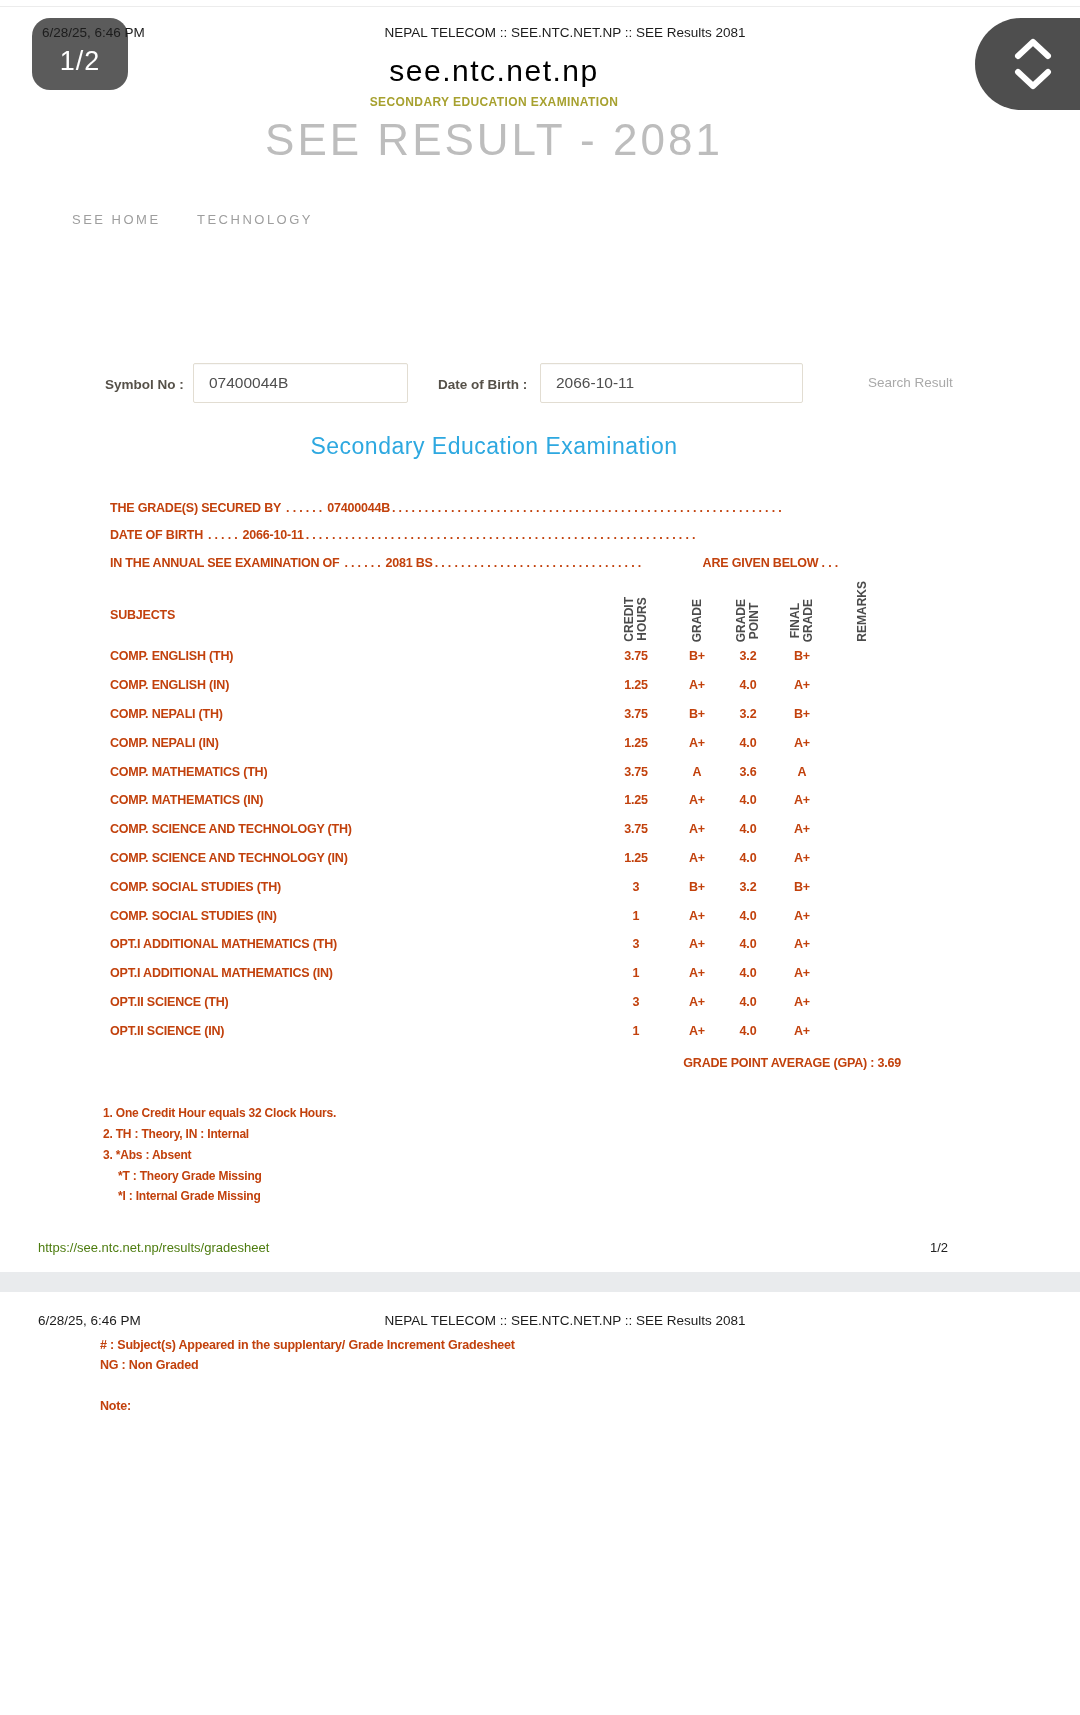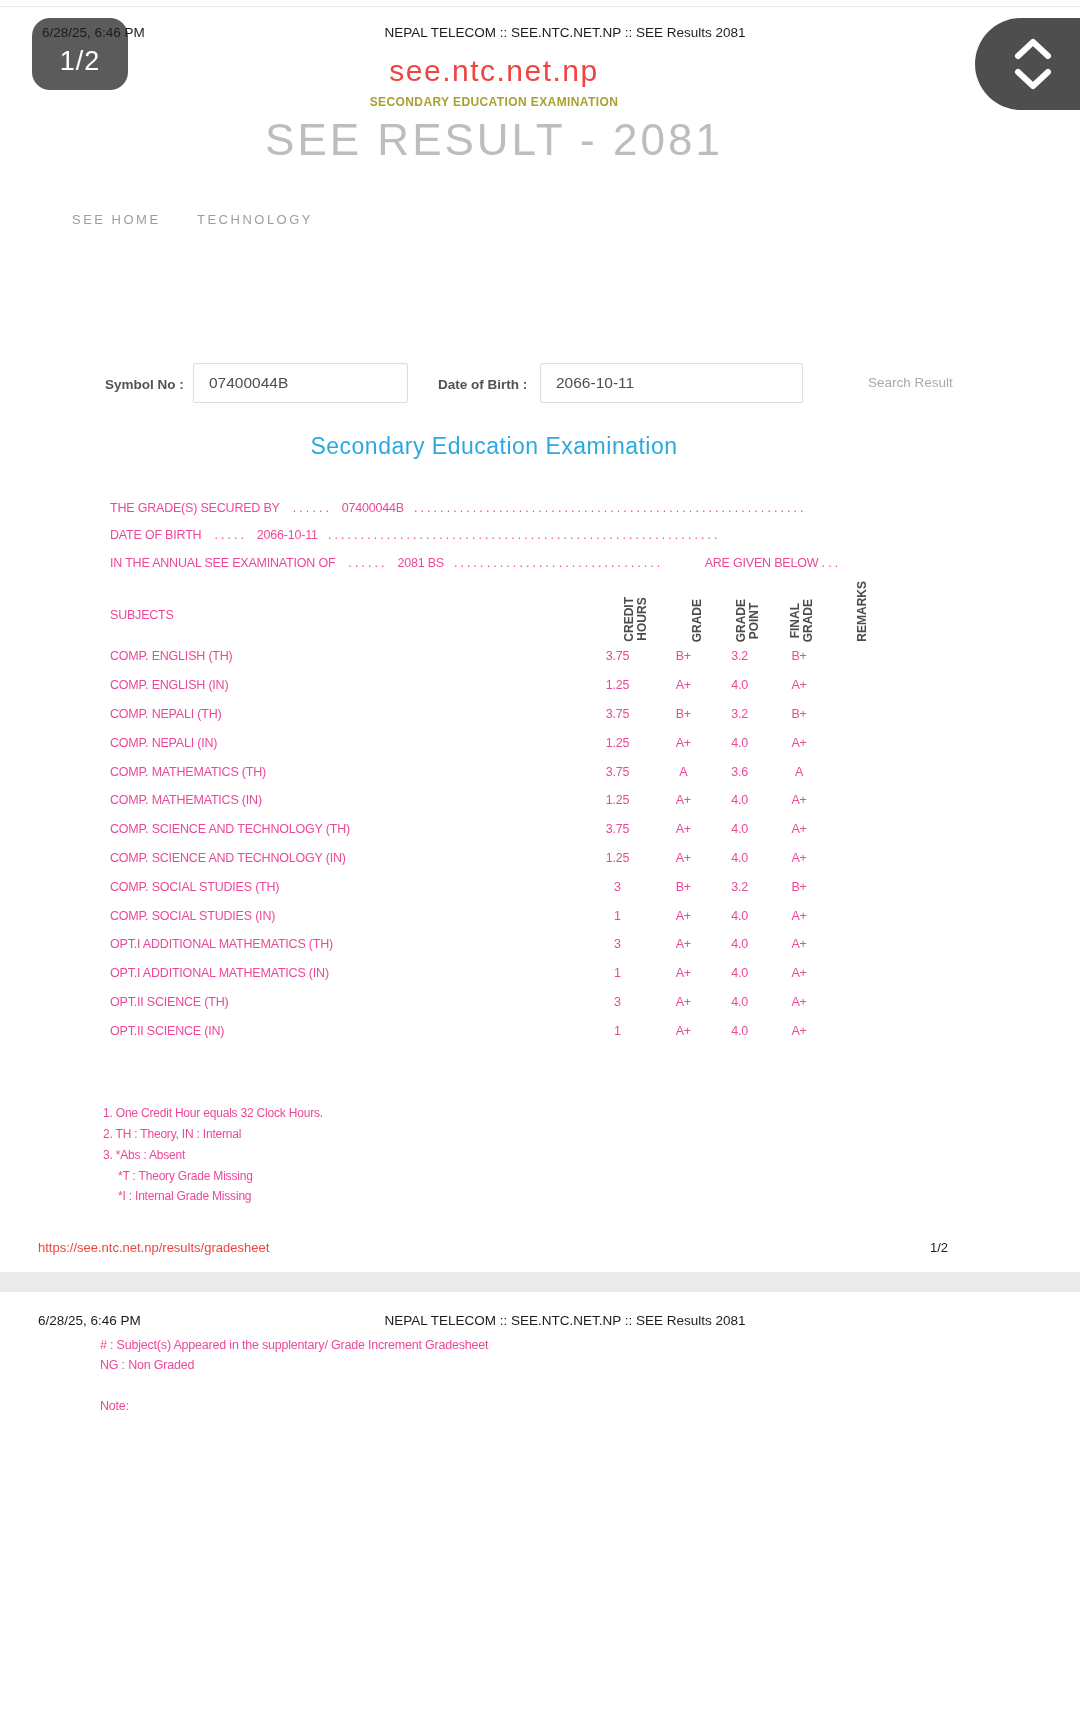--- a/index.html
+++ b/index.html
@@ -17,42 +17,42 @@
                 display:flex; align-items:center; justify-content:center; }
   .page-badge span { color:#fff; font-size:27px; letter-spacing:1px; padding-top:14px; }
   .nav-pill { position:absolute; left:975px; top:18px; width:150px; height:92px;
               background:#4e4e4e; border-radius:46px; z-index:2;
               display:flex; flex-direction:column; align-items:flex-start;
               justify-content:center; gap:4px; padding-left:36px; }
   .pill-btn { width:44px; height:26px; display:flex; align-items:center; justify-content:center; cursor:pointer; }
 
   
   .site-col { position:absolute; left:0; top:0; width:988px; text-align:center; }
-  .domain { position:absolute; left:0; width:100%; top:54px; font-size:30px; color:#ef4444;
+  .domain { position:absolute; left:0; width:100%; top:54px; font-size:30px; color:#000000;
             font-weight:300; letter-spacing:1.5px; }
   .tagline { position:absolute; left:0; width:100%; top:95px; font-size:12px; font-weight:bold;
              color:#a7a12f; letter-spacing:0.4px; }
   .big-title { position:absolute; left:0; width:100%; top:115px; font-size:44px; color:#bdbdbd;
                font-weight:300; letter-spacing:3px; }
   .nav-link { position:absolute; top:212px; font-size:13px; color:#9e9e9e; letter-spacing:2.5px; cursor:pointer; }
 
   
   .form-heading { position:absolute; left:85px; top:285px; font-size:23px; color:#39a7dc; letter-spacing:0.5px; }
   .fld-label { position:absolute; font-size:13.5px; font-weight:bold; color:#565149; }
   .fld { position:absolute; height:40px; border:1px solid #e2ddd2; background:#fff; border-radius:2px;
          font-family:"Liberation Sans",sans-serif; font-size:15.5px; color:#4f4f4f; padding:0 15px; outline:none;
          box-shadow: inset 0 1px 1px rgba(0,0,0,0.03); }
   .search-link { position:absolute; left:868px; top:375px; font-size:13.5px; color:#a9a9a9; cursor:pointer; }
 
   
   .gs-heading { position:absolute; left:0; width:988px; text-align:center; top:433px;
                 font-size:23px; color:#2da8e0; letter-spacing:0.5px; }
   .gs-subheading { position:absolute; left:0; width:988px; text-align:center; top:470px;
                    font-size:15px; font-weight:bold; color:#3f3f3f; letter-spacing:0.2px; }
-  .cond { font-weight:normal; color:#ec4899; letter-spacing:-0.2px;gap:8px; }
+  .cond { font-weight:bold; color:#c2410c; letter-spacing:-0.2px; }
   .dotline { position:absolute; left:110px; width:728px; display:flex; font-size:12.5px;
              white-space:nowrap; overflow:hidden; }
   .dotline span { white-space:nowrap; }
   .dotline .seg { margin:0 5px; }
   .dotline .fill { flex:1 1 auto; overflow:hidden; margin-left:2px; }
 
   .table { position:absolute; left:110px; top:580px; width:791px; }
   .thead { display:flex; height:62px; align-items:flex-end; }
   .c-subject { width:483px; text-align:left; }
   .c-credit  { width:86px;  text-align:center; }
@@ -63,21 +63,21 @@
   .thead > div { display:flex; justify-content:center; align-items:flex-end; }
   .thead .c-subject { justify-content:flex-start; padding-bottom:20px; font-size:12.5px; }
   .vlabel { writing-mode:vertical-rl; transform:rotate(180deg); white-space:pre-line;
             font-size:12px; line-height:13px; font-weight:bold; color:#4b4b4b; }
   .grid-row { display:flex; height:28.8px; align-items:center; font-size:12.5px; }
   .gpa-line { position:absolute; left:110px; top:1056px; width:791px; text-align:right; font-size:12.5px; }
 
   .note { position:absolute; left:103px; font-size:12px; line-height:20.5px; }
   .subnote { left:118px; }
 
-  .pfooter-url { position:absolute; left:38px; top:1240px; font-size:13px; color:#ef4444; }
+  .pfooter-url { position:absolute; left:38px; top:1240px; font-size:13px; color:#4d7c0f; }
   .pfooter-page { position:absolute; left:930px; top:1240px; font-size:13px; color:#222; }
 
   .divider { position:absolute; left:0; top:1272px; width:1080px; height:20px; background:#e9ebed; }
 
   .legend-line { position:absolute; left:100px; font-size:12.5px; }
   .note2-label { position:absolute; left:100px; top:1399px; font-size:12.5px; }
   .note2-text { position:absolute; left:100px; top:1419px; width:800px; font-size:12.5px; line-height:20.5px; }
 </style>
 </head>
 <body>
@@ -270,20 +270,21 @@
     <div class="grid-row cond">
       <div class="c-subject">OPT.II SCIENCE (IN)</div>
       <div class="c-credit">1</div>
       <div class="c-grade">A+</div>
       <div class="c-gpoint">4.0</div>
       <div class="c-final">A+</div>
       <div class="c-remarks"></div>
     </div>
   </div>
 
+  <div class="gpa-line cond">GRADE POINT AVERAGE (GPA) : 3.69</div>
 
   <div class="note cond" style="top:1103px;">1. One Credit Hour equals 32 Clock Hours.</div>
   <div class="note cond" style="top:1124px;">2. TH : Theory, IN : Internal</div>
   <div class="note cond" style="top:1145px;">3. *Abs : Absent</div>
   <div class="note subnote cond" style="top:1166px;">*T : Theory Grade Missing</div>
   <div class="note subnote cond" style="top:1186px;">*I : Internal Grade Missing</div>
 
   <div class="pfooter-url">https://see.ntc.net.np/results/gradesheet</div>
   <div class="pfooter-page">1/2</div>
 

